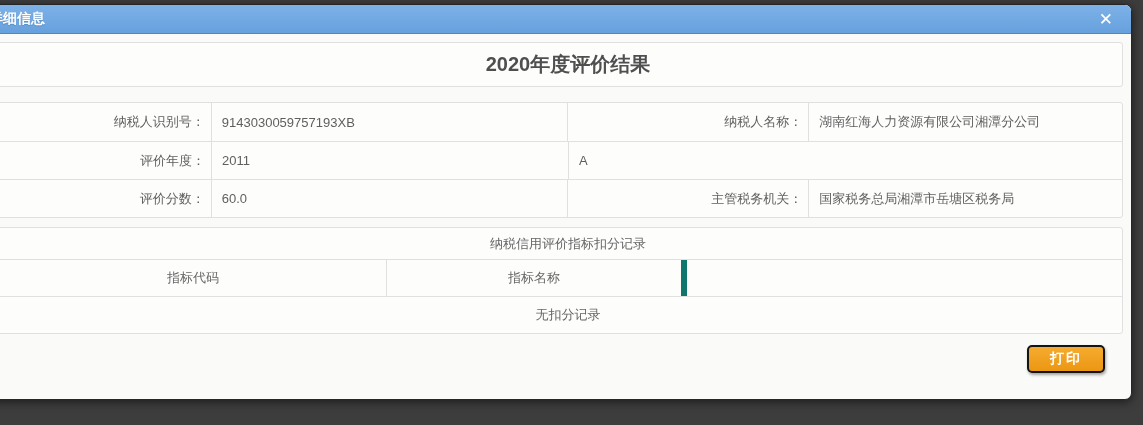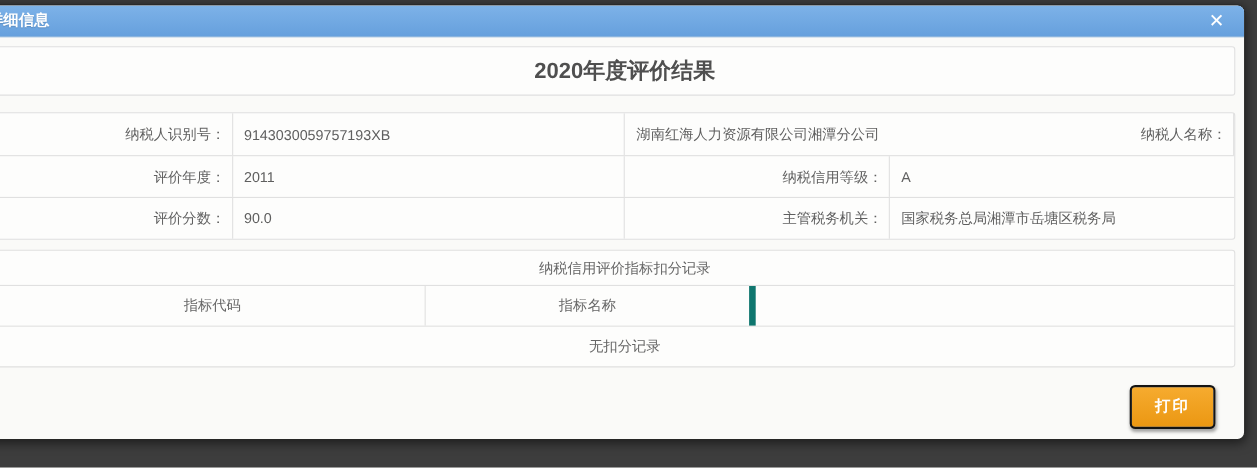--- a/index.html
+++ b/index.html
@@ -61,21 +61,21 @@
   }
   .t2-c1 { width:437px; border-right:1px solid #e0e0e0; padding-left:50px; }
   .t2-c2 { width:300px; border-right:6px solid #0f766e; }
   .t2-c3 { width:436px; }
   .t2-empty {
     height:37px; border-top:1px solid #e0e0e0;
     display:flex; align-items:center; justify-content:center;
     padding-left:64px; font-size:13px; color:#666666;
   }
   .print-btn {
-    position:absolute; right:26px; bottom:9px; width:78px; height:40px;
+    position:absolute; right:26px; bottom:26px; width:78px; height:28px;
     background:linear-gradient(#f6ab2f,#eb9712);
     border:2px solid #141414; border-radius:5px;
     color:#ffffff; font-size:14px; font-weight:bold; letter-spacing:2px;
     display:flex; align-items:center; justify-content:center;
     box-shadow:1px 2px 3px rgba(0,0,0,.35); cursor:pointer;
   }
 </style>
 </head>
 <body>
 
@@ -87,32 +87,31 @@
   </div>
 
   <div class="heading-panel">
     <span>2020年度评价结果</span>
   </div>
 
   <div class="info-table">
     <div class="info-row">
       <div class="cell lbl c1">纳税人识别号：</div>
       <div class="cell val c2">9143030059757193XB</div>
+      <div class="cell lbl c3">纳税人名称：</div>
       <div class="cell val c4">湖南红海人力资源有限公司湘潭分公司</div>
-      <div class="cell lbl c3">纳税人名称：</div>
     </div>
     <div class="info-row">
       <div class="cell lbl c1">评价年度：</div>
       <div class="cell val c2">2011</div>
-      <div class="cell lbl c3">纳税信用等级：</div>
       <div class="cell val c4">A</div>
     </div>
     <div class="info-row">
       <div class="cell lbl c1">评价分数：</div>
-      <div class="cell val c2">90.0</div>
+      <div class="cell val c2">60.0</div>
       <div class="cell lbl c3">主管税务机关：</div>
       <div class="cell val c4">国家税务总局湘潭市岳塘区税务局</div>
     </div>
   </div>
 
   <div class="table2">
     <div class="t2-title">纳税信用评价指标扣分记录</div>
     <div class="t2-headrow">
       <div class="t2-hcell t2-c1">指标代码</div>
       <div class="t2-hcell t2-c2">指标名称</div>

